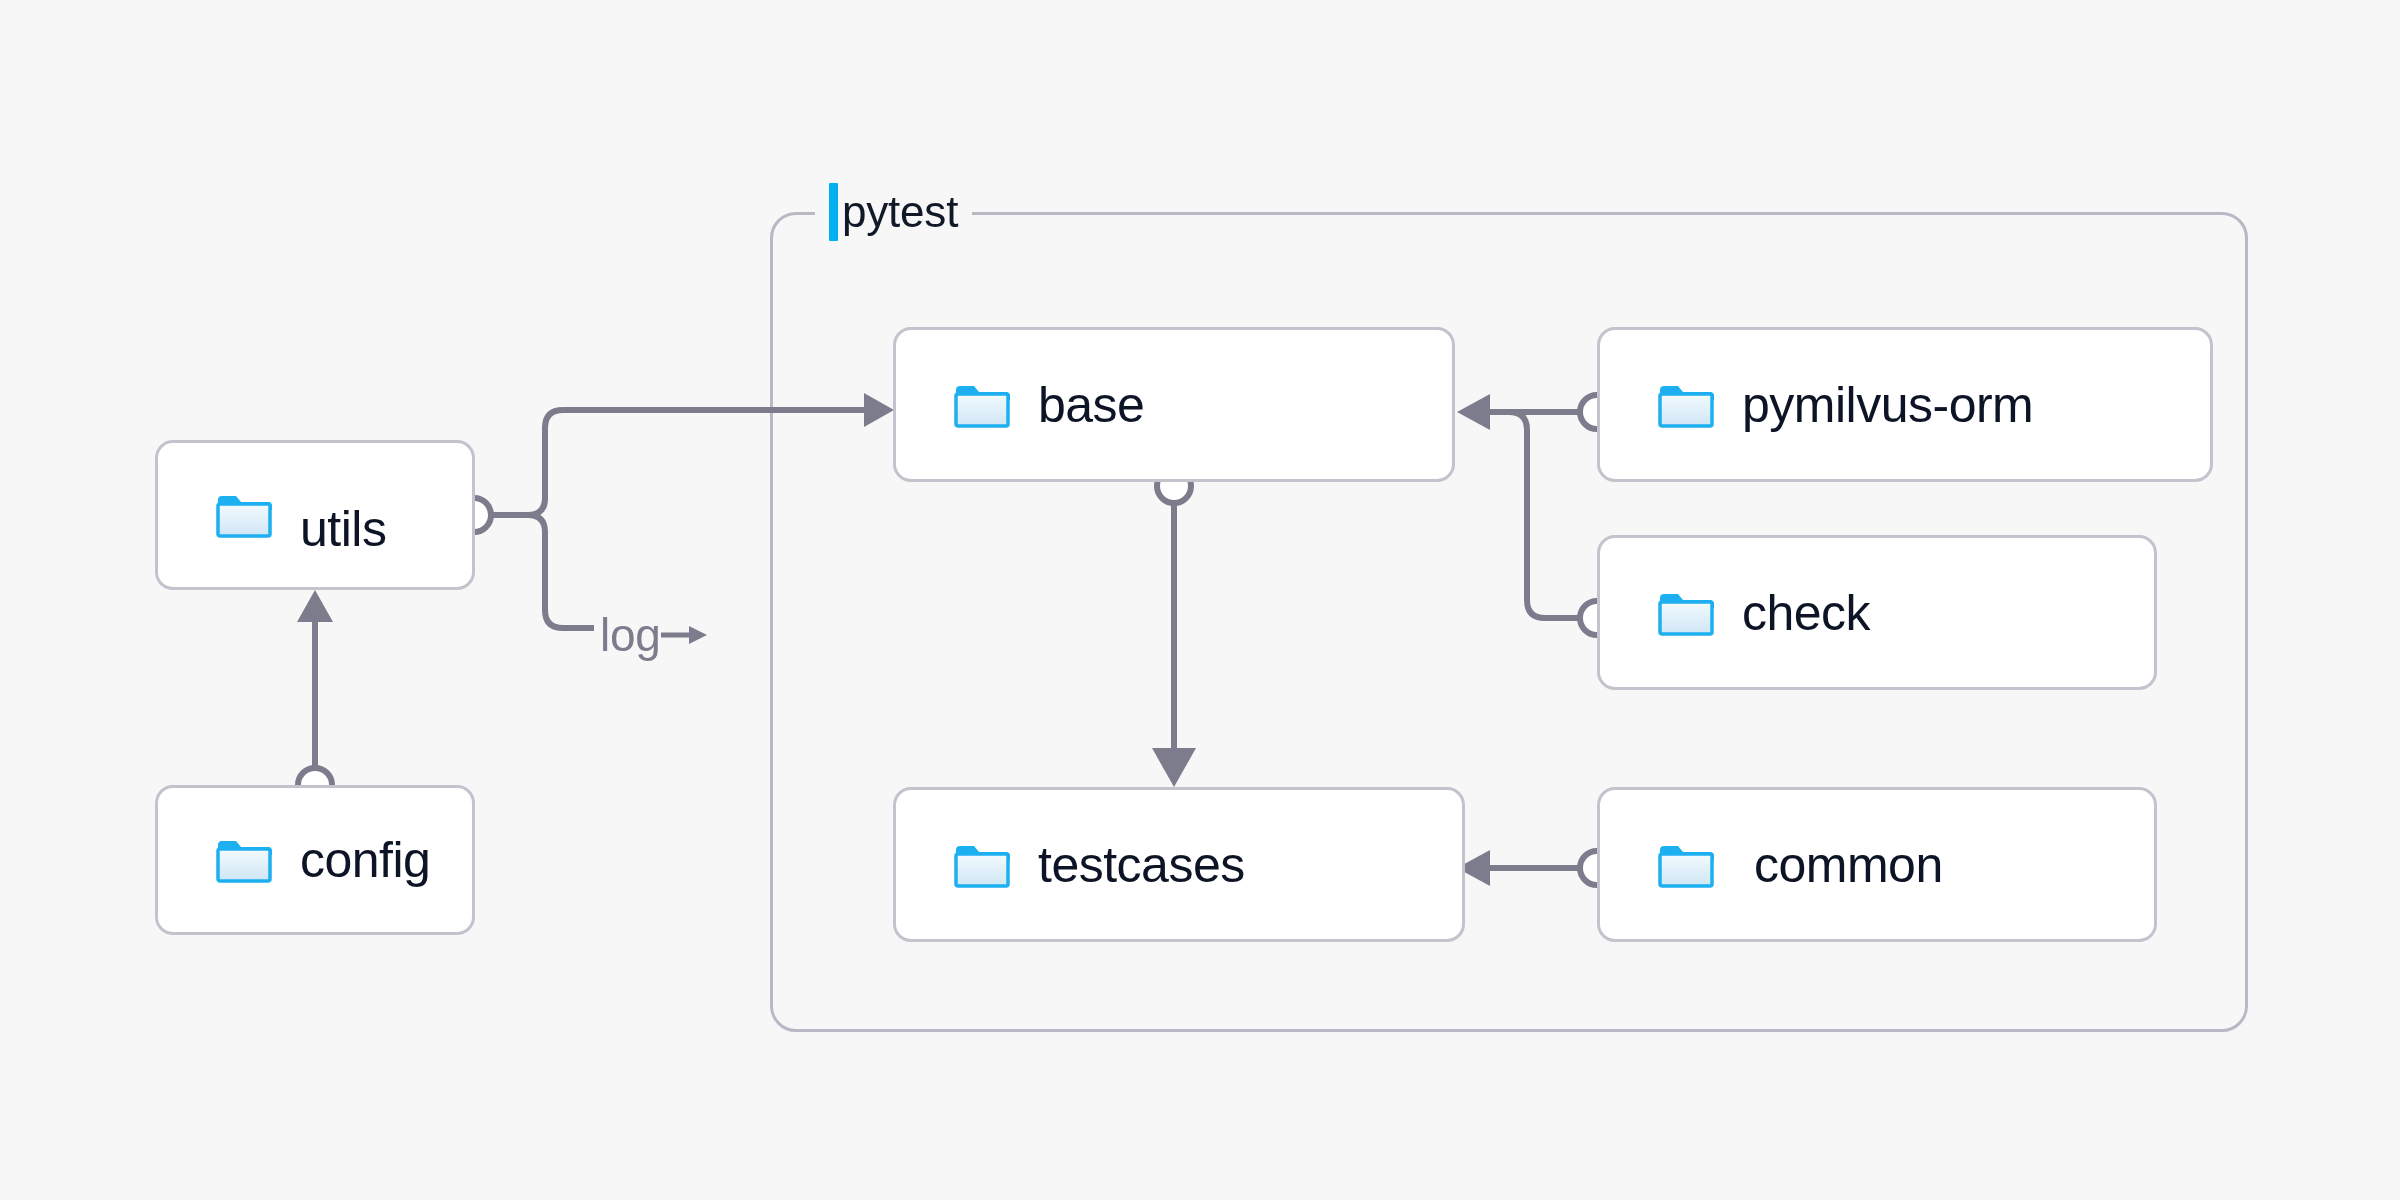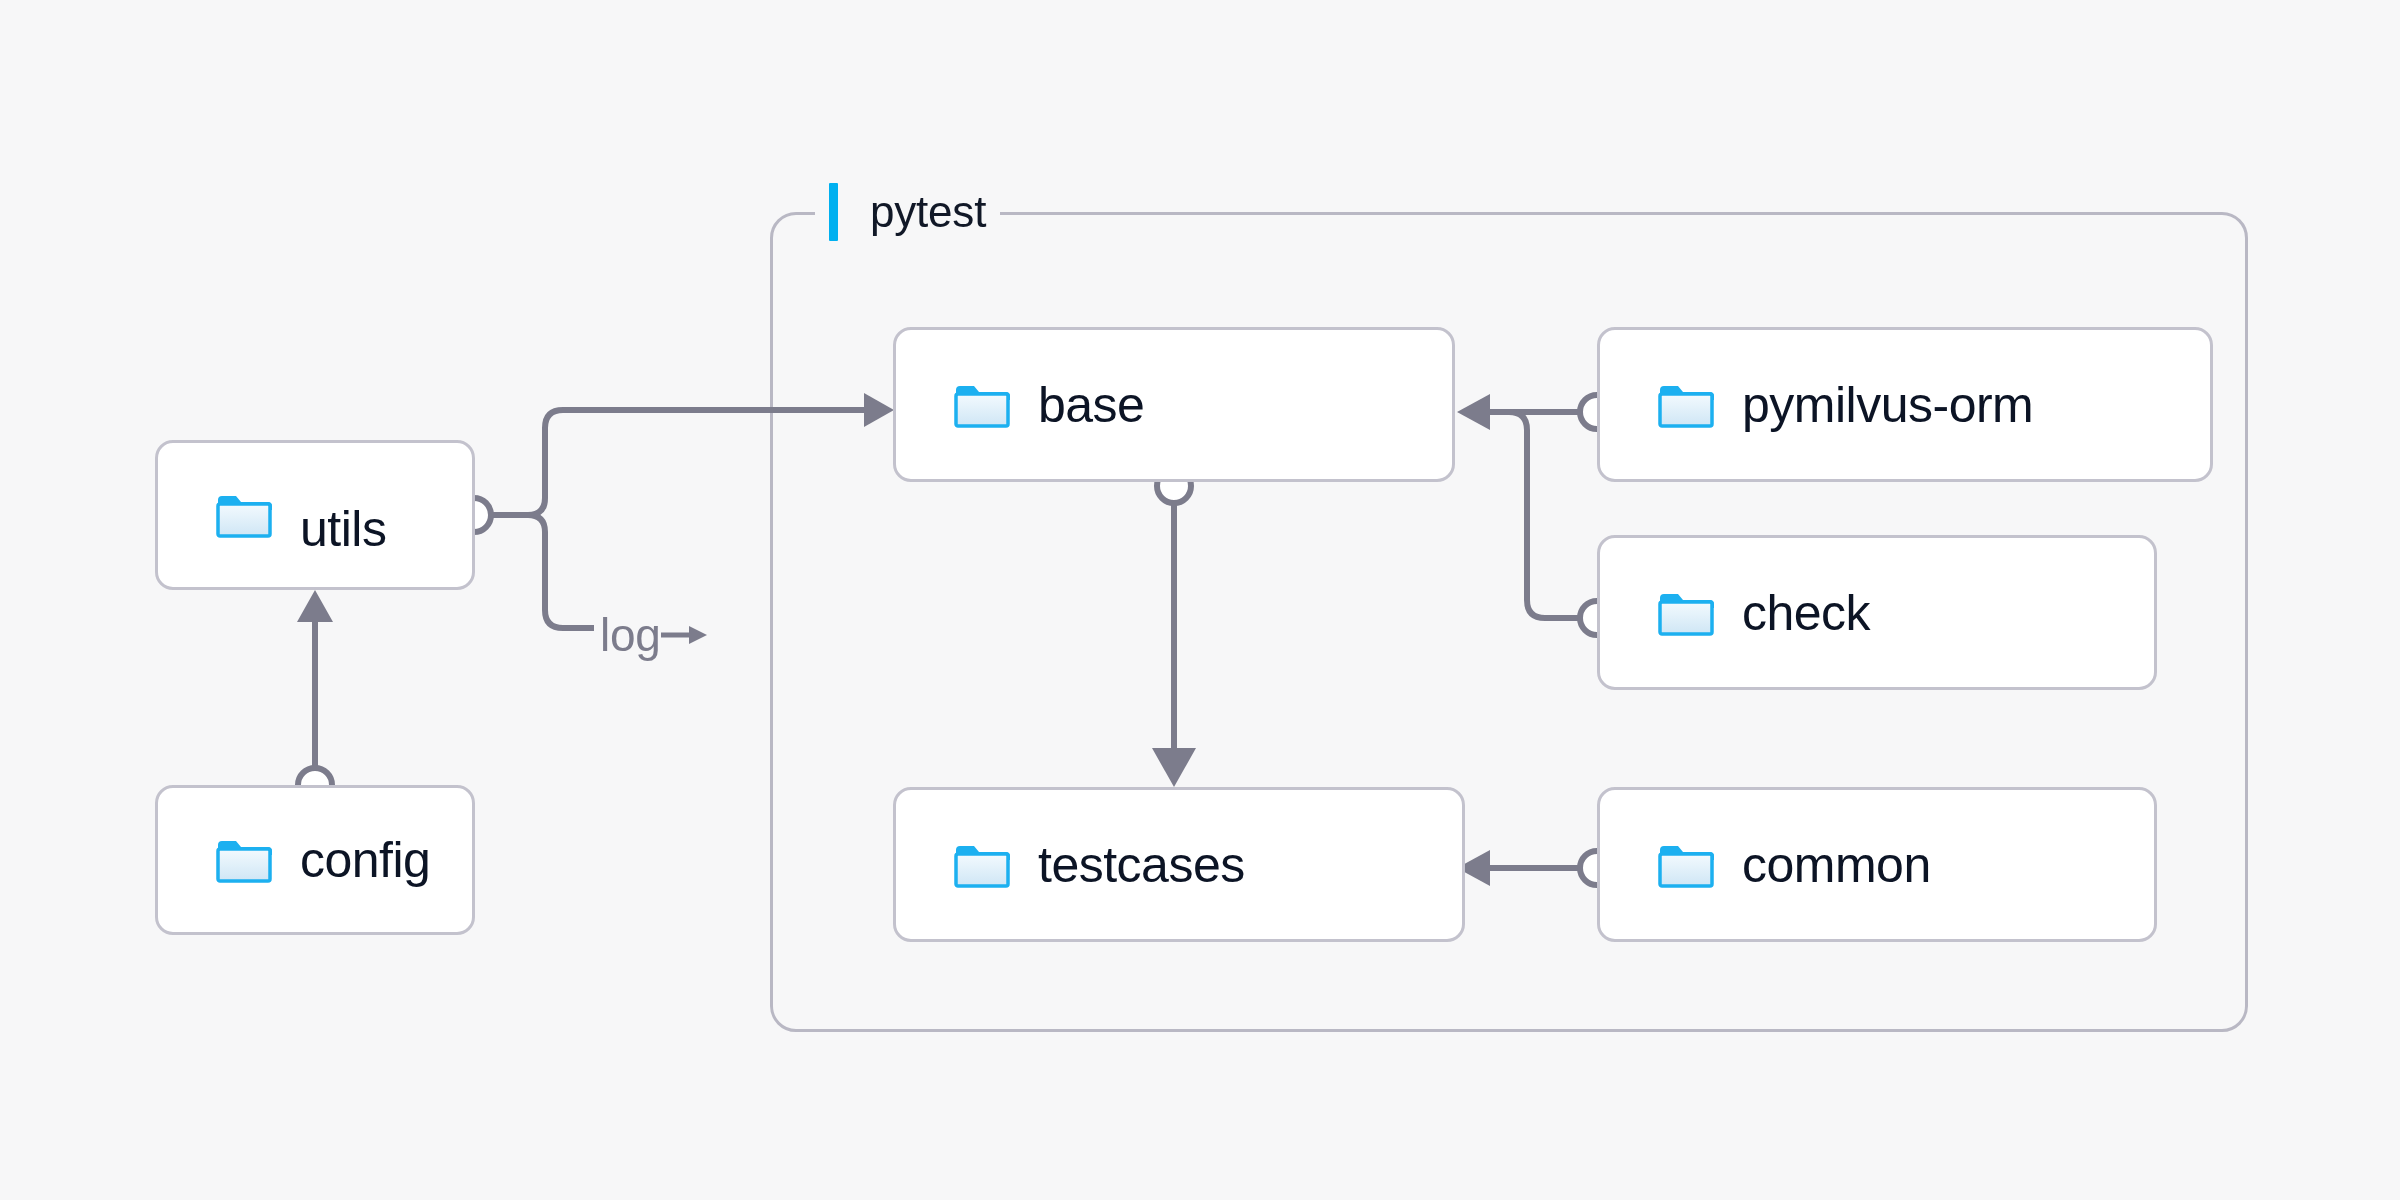--- a/index.html
+++ b/index.html
@@ -20,21 +20,21 @@
     position: absolute;
     border: 3px solid #b9b8c4;
     border-radius: 26px;
     background: transparent;
     box-sizing: border-box;
   }
   .group-label-wrap {
     position: absolute;
     display: flex;
     align-items: center;
-    gap: 32px;
+    gap: 4px;
     background: #f7f7f8;
     padding: 0 14px;
     height: 64px;
   }
   .group-accent-bar {
     width: 9px;
     height: 58px;
     background: #00b0f0;
     border-radius: 1px;
     flex: none;
@@ -221,17 +221,17 @@
           <path d="M2 8 a4 4 0 0 1 4-4 h14 l5 6 h27 a4 4 0 0 1 4 4 v4 H2 Z" fill="#1cb0f0"></path>
           <rect x="2" y="12" width="52" height="32" rx="2" fill="url(#folderGrad)" stroke="#1cb0f0" stroke-width="3.5"></rect>
         </svg>
         <span class="node-label" style="color: rgb(12, 20, 37);">check</span>
       </div>
       <div class="node" style="left: 1597px; top: 787px; width: 560px; height: 155px; border-color: rgb(195, 194, 205); background: rgb(255, 255, 255);">
         <svg class="folder-icon" viewBox="0 0 56 46">
           <path d="M2 8 a4 4 0 0 1 4-4 h14 l5 6 h27 a4 4 0 0 1 4 4 v4 H2 Z" fill="#1cb0f0"></path>
           <rect x="2" y="12" width="52" height="32" rx="2" fill="url(#folderGrad)" stroke="#1cb0f0" stroke-width="3.5"></rect>
         </svg>
-        <span class="node-label" style="color: rgb(12, 20, 37);">common</span>
+        <span class="node-label" style="color: rgb(12, 20, 37); margin-left: 12px;">common</span>
       </div>
     </div>
 
 </div>
 
 </body></html>

